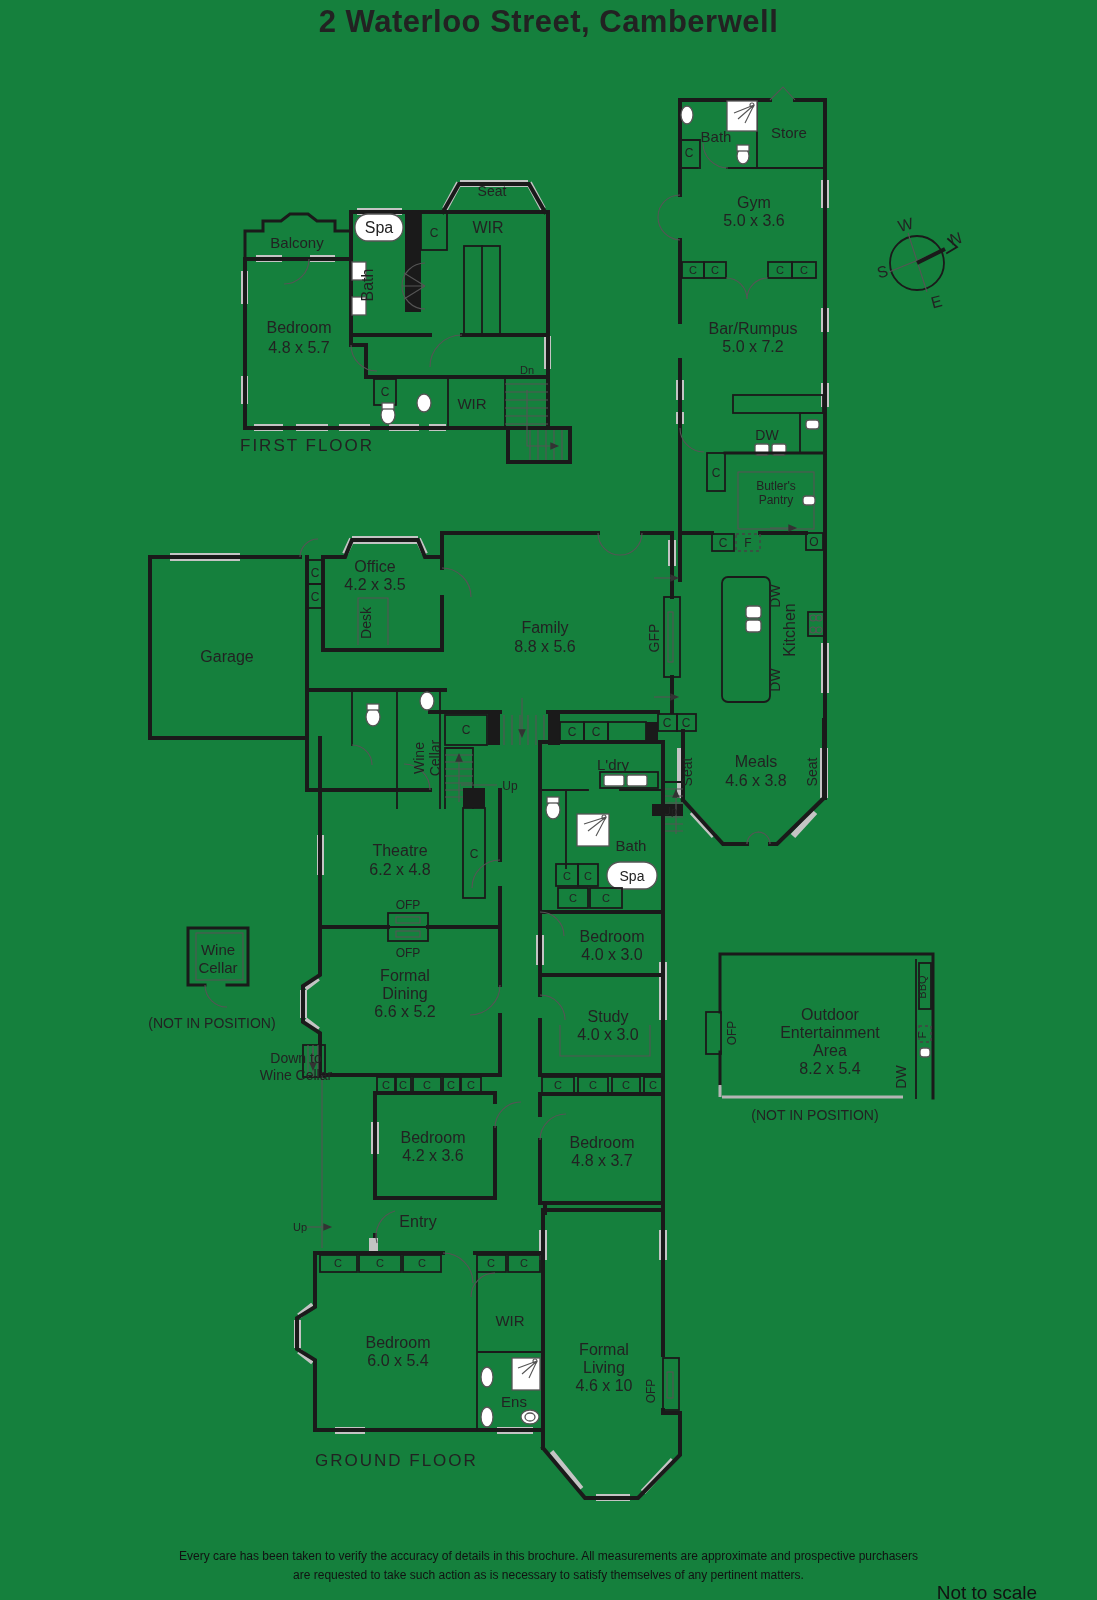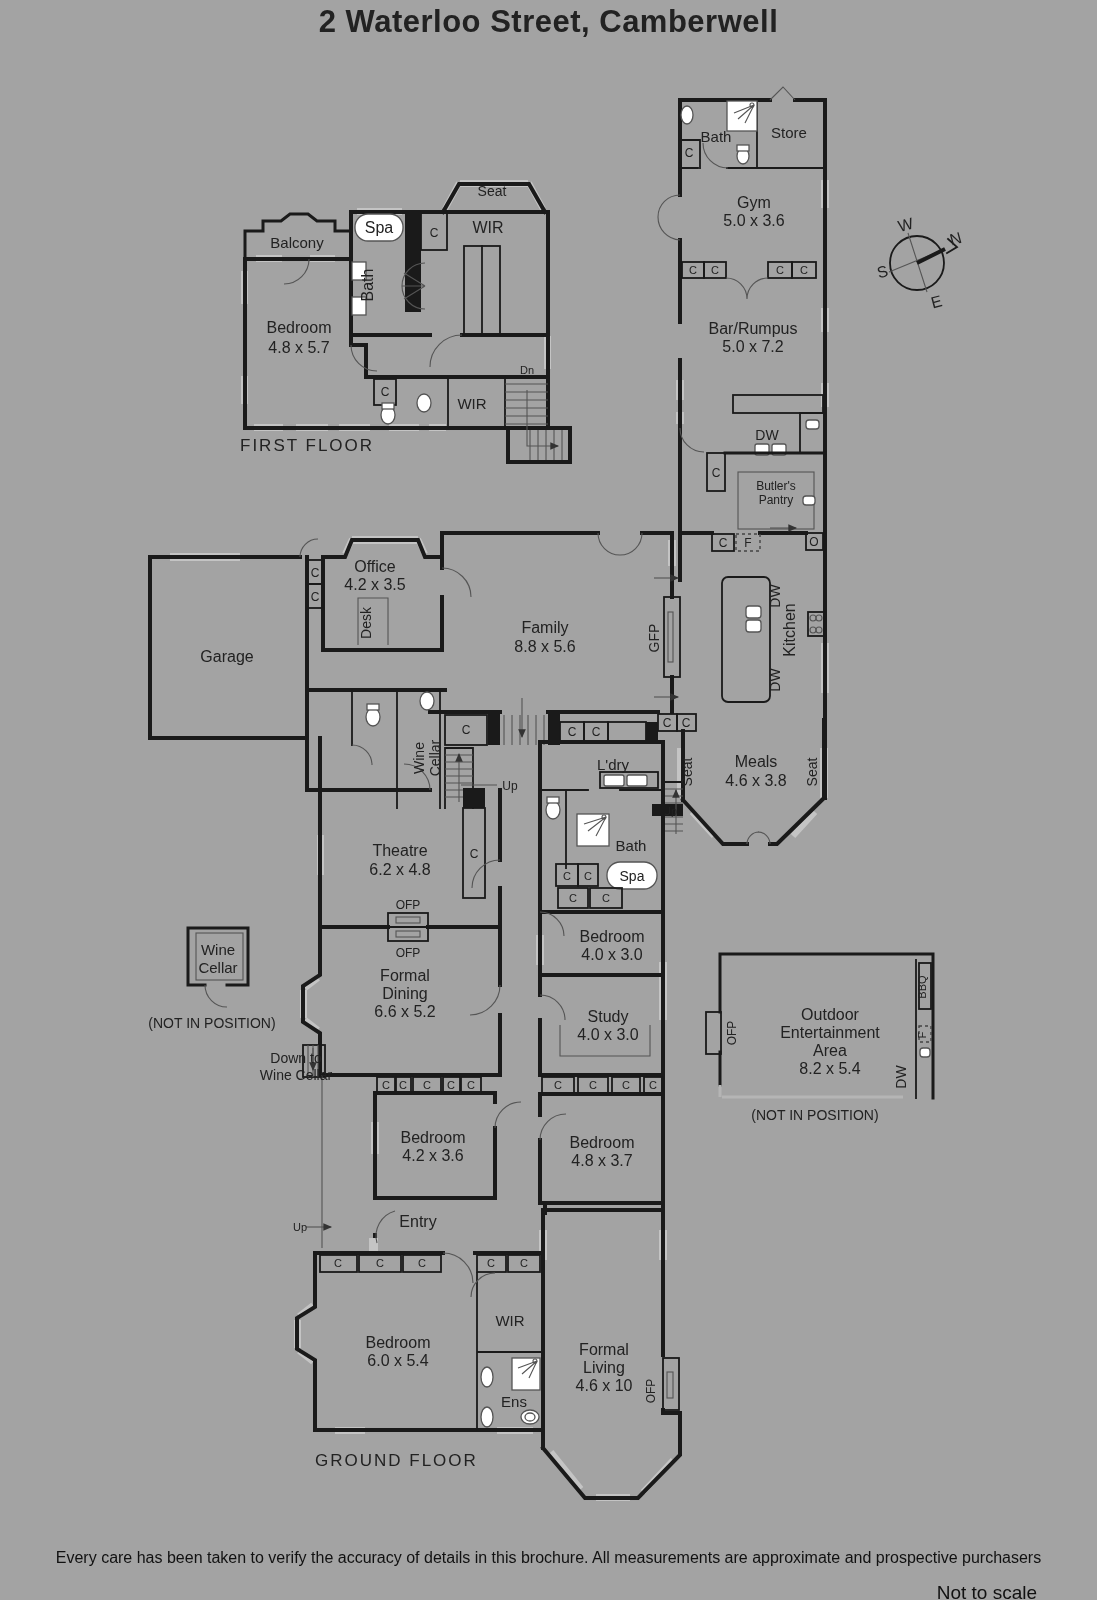--- a/index.html
+++ b/index.html
@@ -1,20 +1,20 @@
 <!DOCTYPE html>
 <html><head>
 <meta charset="utf-8">
 <style>
   html,body{margin:0;padding:0;background:#fff;}
-  .page{position:relative;width:1097px;height:1600px;background:#a3a3a3;overflow:hidden;
+  .page{position:relative;width:1097px;height:1600px;background:#15803d;overflow:hidden;
         font-family:"Liberation Sans",sans-serif;color:#1d1d1d;}
   .title{position:absolute;top:4px;left:0;width:100%;text-align:center;
          font-size:31px;font-weight:bold;letter-spacing:0.5px;color:#222;}
-  .footer{position:absolute;left:0;width:100%;text-align:center;font-size:16px;color:#111;}
+  .footer{position:absolute;left:0;width:100%;text-align:center;font-size:12px;color:#111;}
   .f1{top:1549px;} .f2{top:1568px;}
   .scale{position:absolute;top:1582px;right:60px;font-size:19px;color:#111;}
   svg text{fill:#222;}
   .w4{stroke:#1a1a1a;stroke-width:4;fill:none;stroke-linecap:square;}
   .w3{stroke:#1a1a1a;stroke-width:3;fill:none;stroke-linecap:square;}
   .w2{stroke:#1a1a1a;stroke-width:1.8;fill:none;stroke-linecap:square;}
   .t{stroke:#555;stroke-width:1.1;fill:none;}
   .blk{fill:#1a1a1a;stroke:none;}
   .win{fill:#c4c4c4;stroke:none;}
   .winln{stroke:#c4c4c4;stroke-width:6;fill:none;}
@@ -439,14 +439,15 @@
       <path d="M917,263 L945,249" stroke="#1a1a1a" stroke-width="4" fill="none"></path>
       <path class="w2" d="M948,239 L957,247 L947,253"></path>
       <text class="lbl16" x="907" y="230" transform="rotate(-15 907 230)">W</text>
       <text class="lbl16" x="957" y="244" transform="rotate(-15 957 244)">N</text>
       <text class="lbl16" x="884" y="277" transform="rotate(-15 884 277)">S</text>
       <text class="lbl16" x="938" y="307" transform="rotate(-15 938 307)">E</text>
     </g>
   </svg>
 
   <div class="footer f1">Every care has been taken to verify the accuracy of details in this brochure.  All measurements are approximate and prospective purchasers</div>
+  <div class="footer f2">are requested to take such action as is necessary to satisfy themselves of any pertinent matters.</div>
   <div class="scale">Not to scale</div>
 </div>
 
 </body></html>

